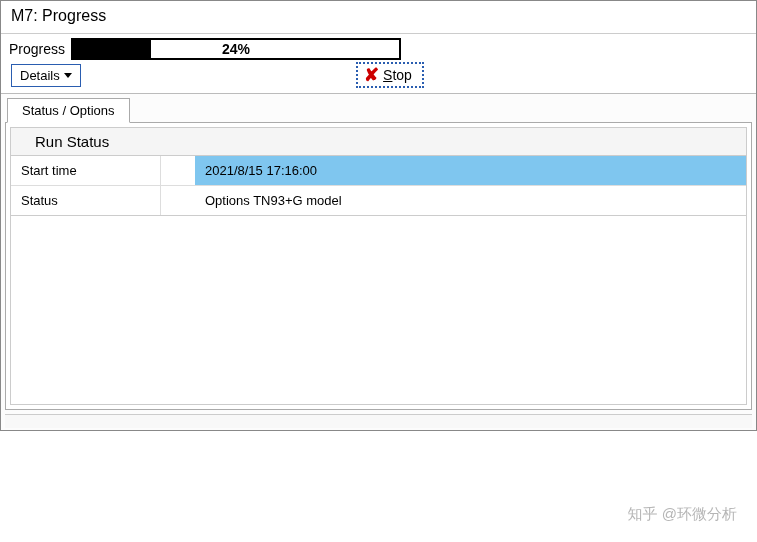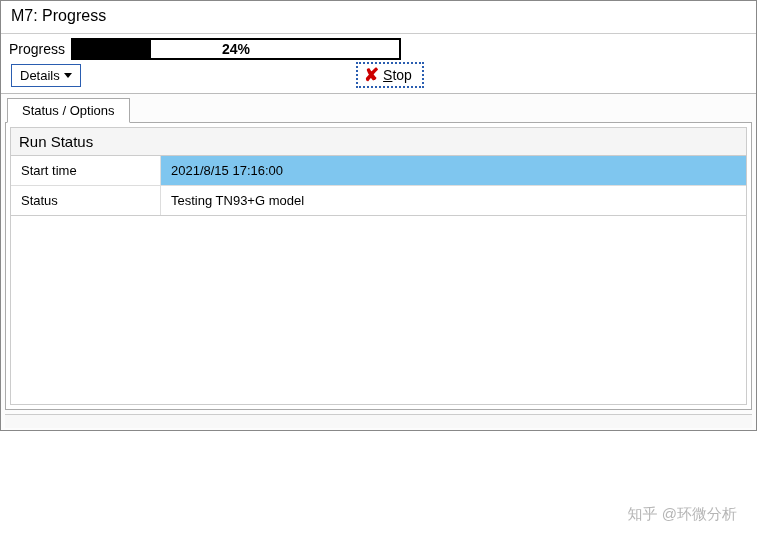--- a/index.html
+++ b/index.html
@@ -131,30 +131,31 @@
       margin: 0 4px 4px 4px;
       flex: 1;
       background: #fff;
       display: flex;
       flex-direction: column;
       padding: 4px;
     }
     .panel-header {
       border: 1px solid #ccc;
       background: #f5f5f5;
-      padding: 5px 8px;
+      padding: 5px 24px;
       font-size: 15px;
     }
     .status-table {
       border: 1px solid #ccc;
       border-top: none;
     }
     .status-row {
       display: flex;
       border-bottom: 1px solid #ddd;
+      gap: 34px;
     }
     .status-row:last-child { border-bottom: none; }
     .status-key {
       flex: 0 0 150px;
       padding: 7px 10px;
       font-size: 13px;
       border-right: 1px solid #ddd;
     }
     .status-val {
       flex: 1;
@@ -220,21 +221,21 @@
     </div>
     <div class="tab-content">
       <div class="panel-header">Run Status</div>
       <div class="status-table" id="status-table">
           <div class="status-row row-selected">
             <div class="status-key">Start time</div>
             <div class="status-val">2021/8/15 17:16:00</div>
           </div>
           <div class="status-row">
             <div class="status-key">Status</div>
-            <div class="status-val">Testing TN93+G model</div>
+            <div class="status-val">Options TN93+G model</div>
           </div>
         </div>
       <div class="blank-area"></div>
     </div>
     <div class="bottom-strip"></div>
   </div>
 
 </div>
 
 <div class="watermark">知乎 @环微分析</div>

